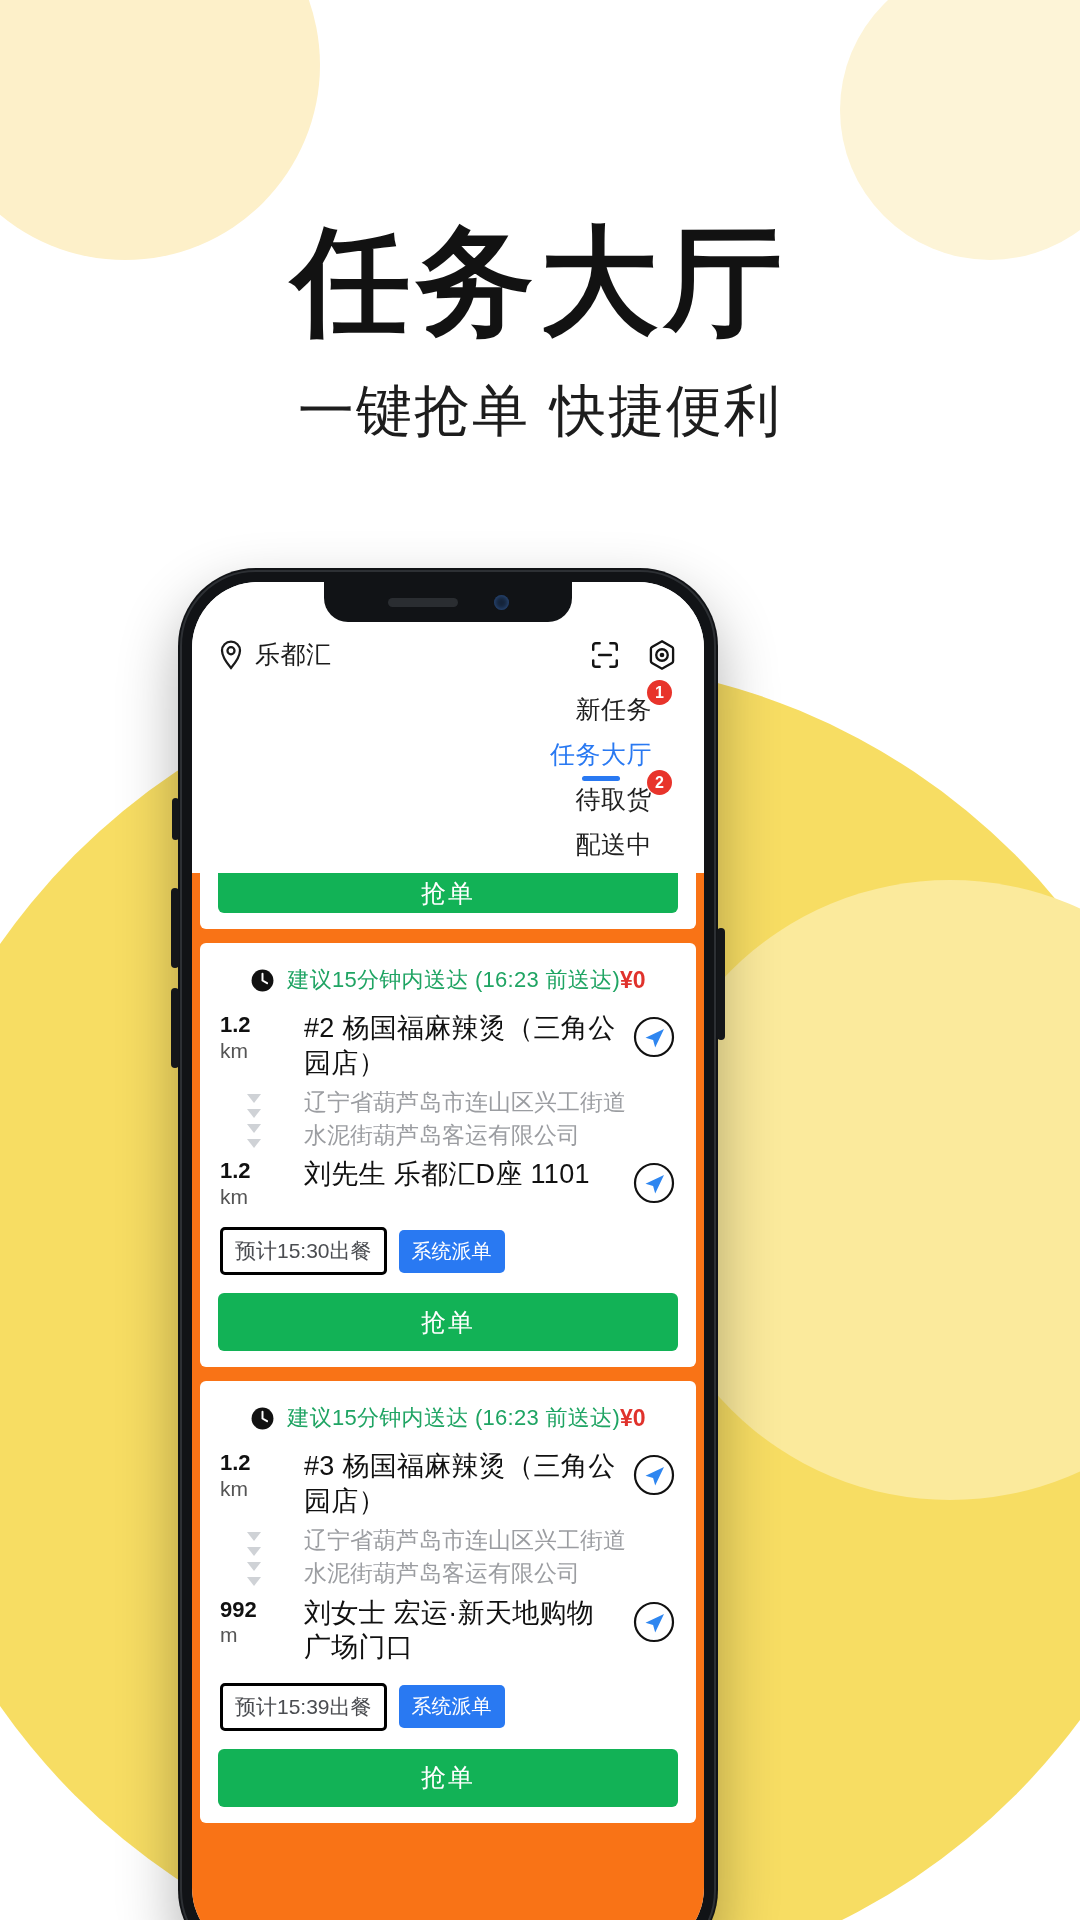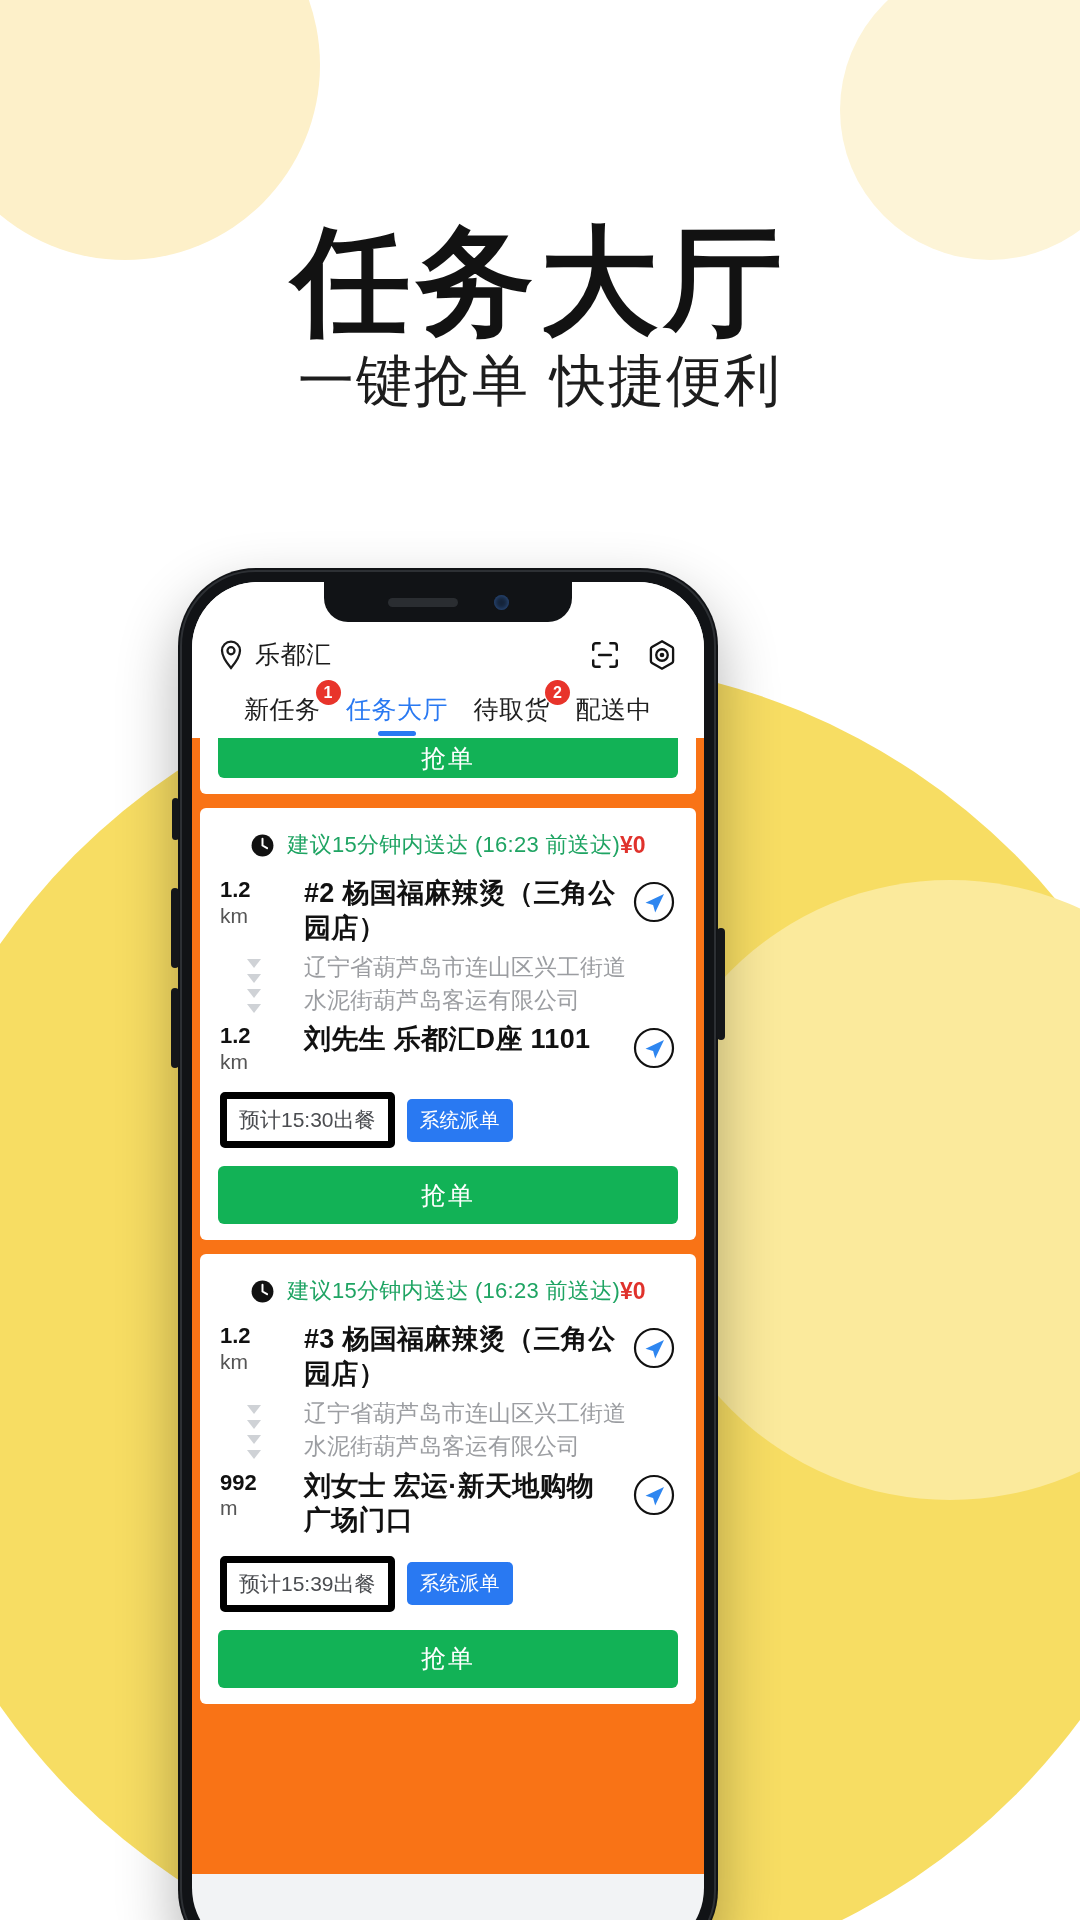--- a/index.html
+++ b/index.html
@@ -28,20 +28,21 @@
   }
 
   
   #hero { position:absolute; z-index:3; left:0; right:0; top:215px; text-align:center; }
   #hero .title{
     font-size:118px; line-height:1.12; font-weight:700;
     letter-spacing:6px; color:#121212;
     font-family:"DejaVu Sans","Liberation Sans",sans-serif;
   }
   #hero .subtitle{
+    margin-top:30px;
     font-size:56px; line-height:1.2; font-weight:400;
     letter-spacing:2px; color:#1d1d1d;
     font-family:"DejaVu Sans","Liberation Sans",sans-serif;
   }
 
   
   #phone{
     position:absolute; z-index:5;
     left:178px; top:568px;
     width:540px; height:1400px;
@@ -83,21 +84,21 @@
     background:#ffffff;
     padding:56px 26px 0 26px;
   }
   .loc-row{ display:flex; align-items:center; justify-content:space-between; }
   .loc-left{ display:flex; align-items:center; gap:11px;justify-content:space-between; }
   .loc-name{ font-size:25px; font-weight:500; color:#1b1b1b; letter-spacing:.5px; }
   .head-icons{ display:flex; align-items:center; gap:26px; }
 
   .tabs{
     display:flex; align-items:flex-end; justify-content:space-between;
-    padding:22px 22px 0 22px; background:#fff;
+    padding:22px 22px 0 22px; background:#fff;flex-direction:column;
   }
   .tab{ position:relative; padding:0 4px 12px 4px; }
   .tab .tlabel{ font-size:25px; color:#1f1f1f; letter-spacing:.5px; white-space:nowrap; }
   .tab.active .tlabel{ color:#2979F2; font-weight:500; }
   .tab .underline{
     position:absolute; left:50%; transform:translateX(-50%); bottom:2px;
     width:38px; height:5px; border-radius:3px; background:#2979F2;
   }
   .badge{
     position:absolute; top:-13px; right:-16px;
@@ -140,35 +141,35 @@
   .leg{
     display:flex; align-items:flex-start; gap:16px;
     padding:4px 2px;
   }
   .dist{
     width:68px; flex:0 0 68px; text-align:left; padding-top:2px;
   }
   .dist .num{ font-size:22px; font-weight:700; color:#111; display:block; line-height:1.12; }
   .dist .unit{ font-size:21px; color:#555; display:block; line-height:1.2; }
   .leg-body{ flex:1 1 auto; }
-  .leg-title{ font-size:27px; font-weight:700; color:#111; line-height:1.28; letter-spacing:.3px; }
+  .leg-title{ font-size:27px; font-weight:400; color:#111; line-height:1.28; letter-spacing:.3px; }
   .nav-ico{ flex:0 0 44px; padding-top:4px; }
 
   .addr-row{ display:flex; align-items:flex-start; gap:16px; padding:2px 2px 2px 2px; }
   .arrows{
     width:68px; flex:0 0 68px;
     display:flex; flex-direction:column; align-items:center; gap:3px; padding-top:6px;
   }
   .addr-text{
     flex:1 1 auto; font-size:23px; color:#9b9da1; line-height:1.42; padding-right:46px;
   }
 
   .tags{ display:flex; align-items:center; gap:12px; padding:14px 2px 14px 2px; }
   .tag-out{
-    border:7px solid #000000; border-radius:5px;
+    border:3px solid #000000; border-radius:5px;
     padding:7px 12px; font-size:21px; color:#4b4d51;
   }
   .tag-blue{
     background:#2979F2; border-radius:5px;
     padding:8px 13px; font-size:20px; color:#fff;
   }
 
   svg{ display:block; }
 </style>
 </head>

